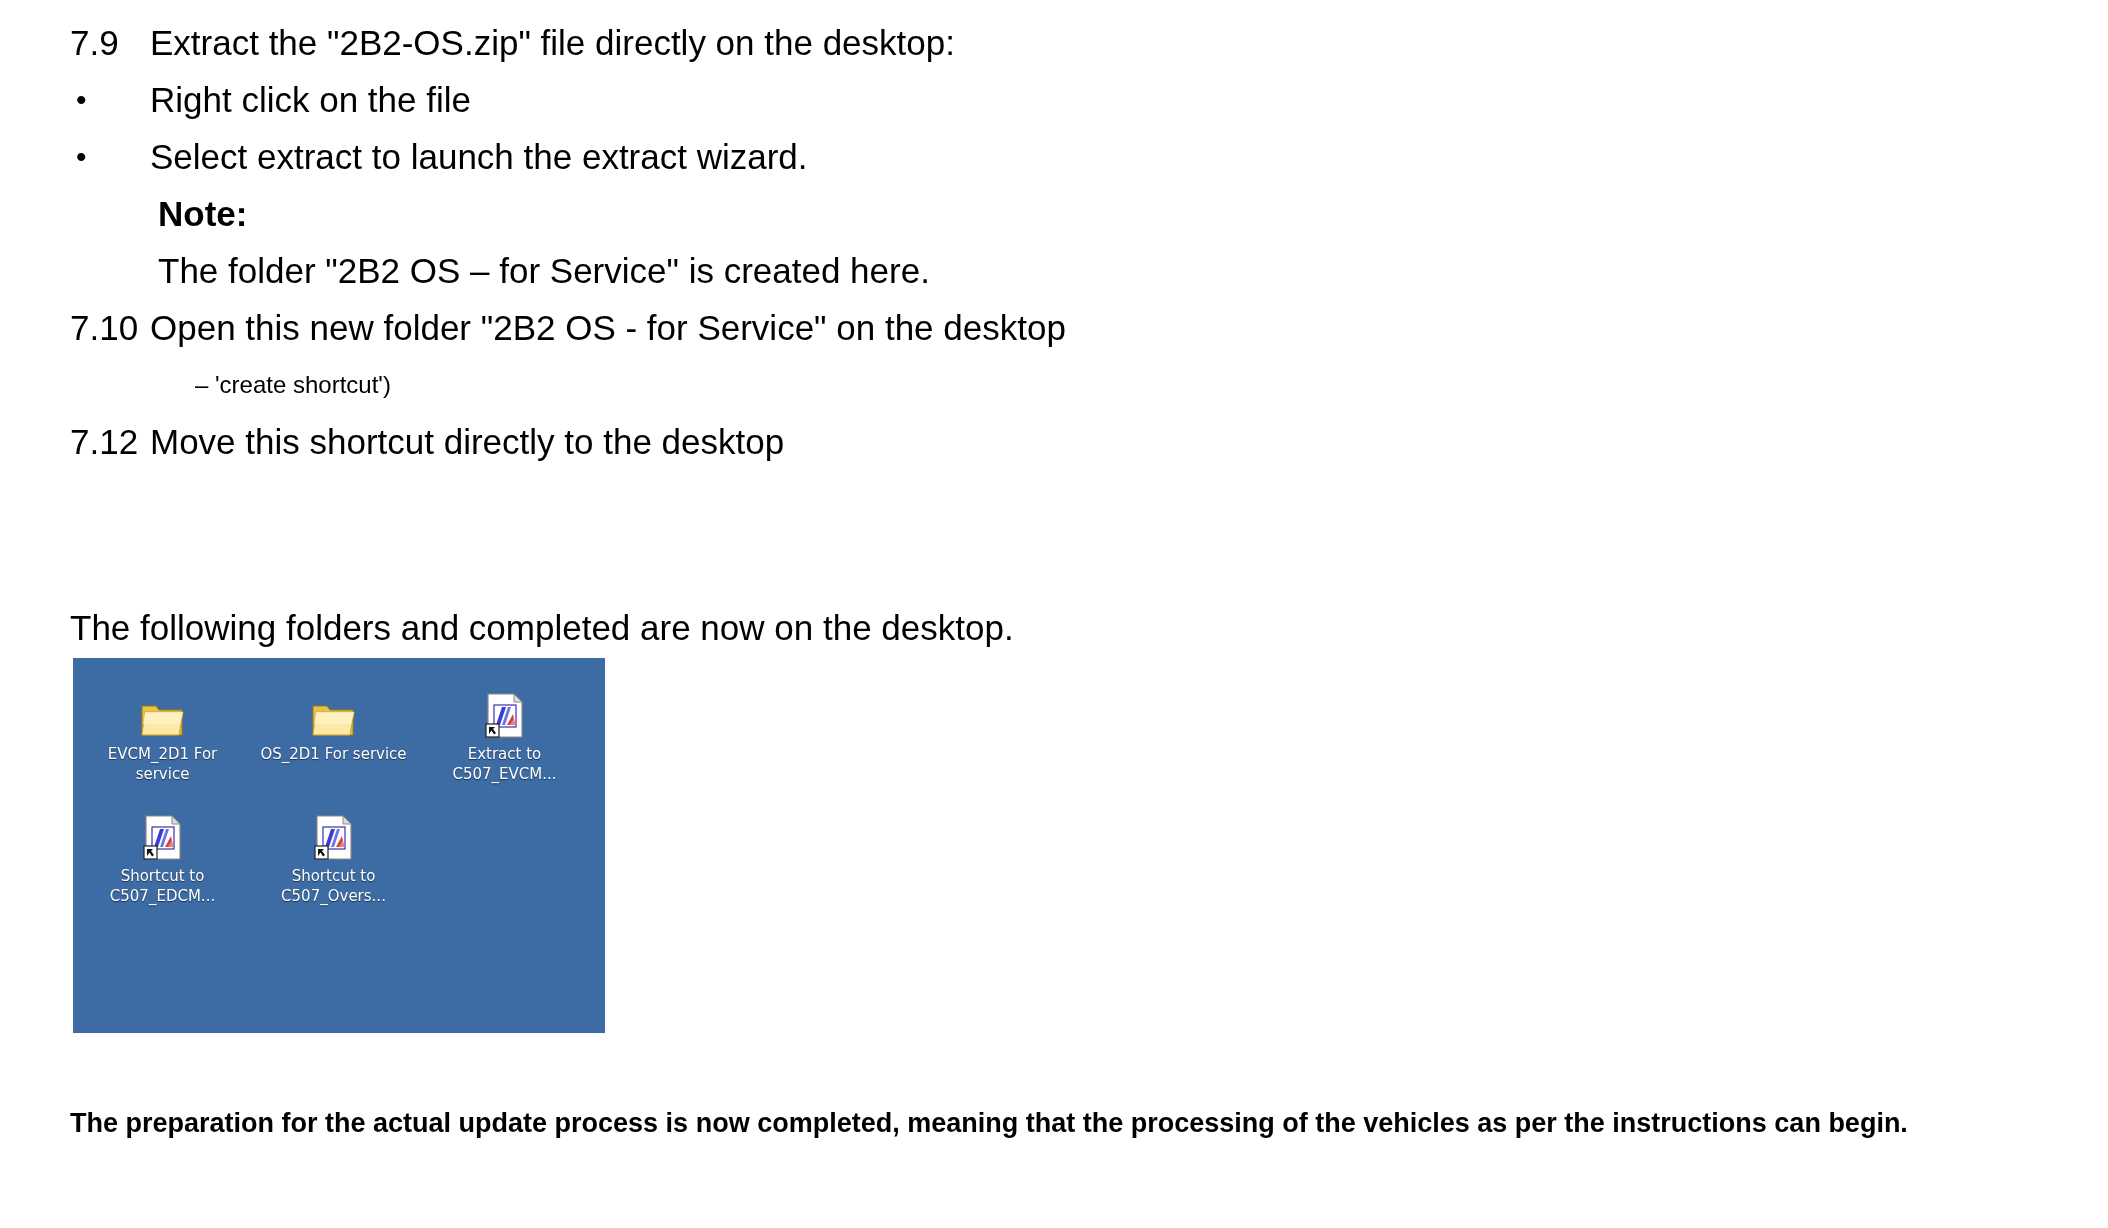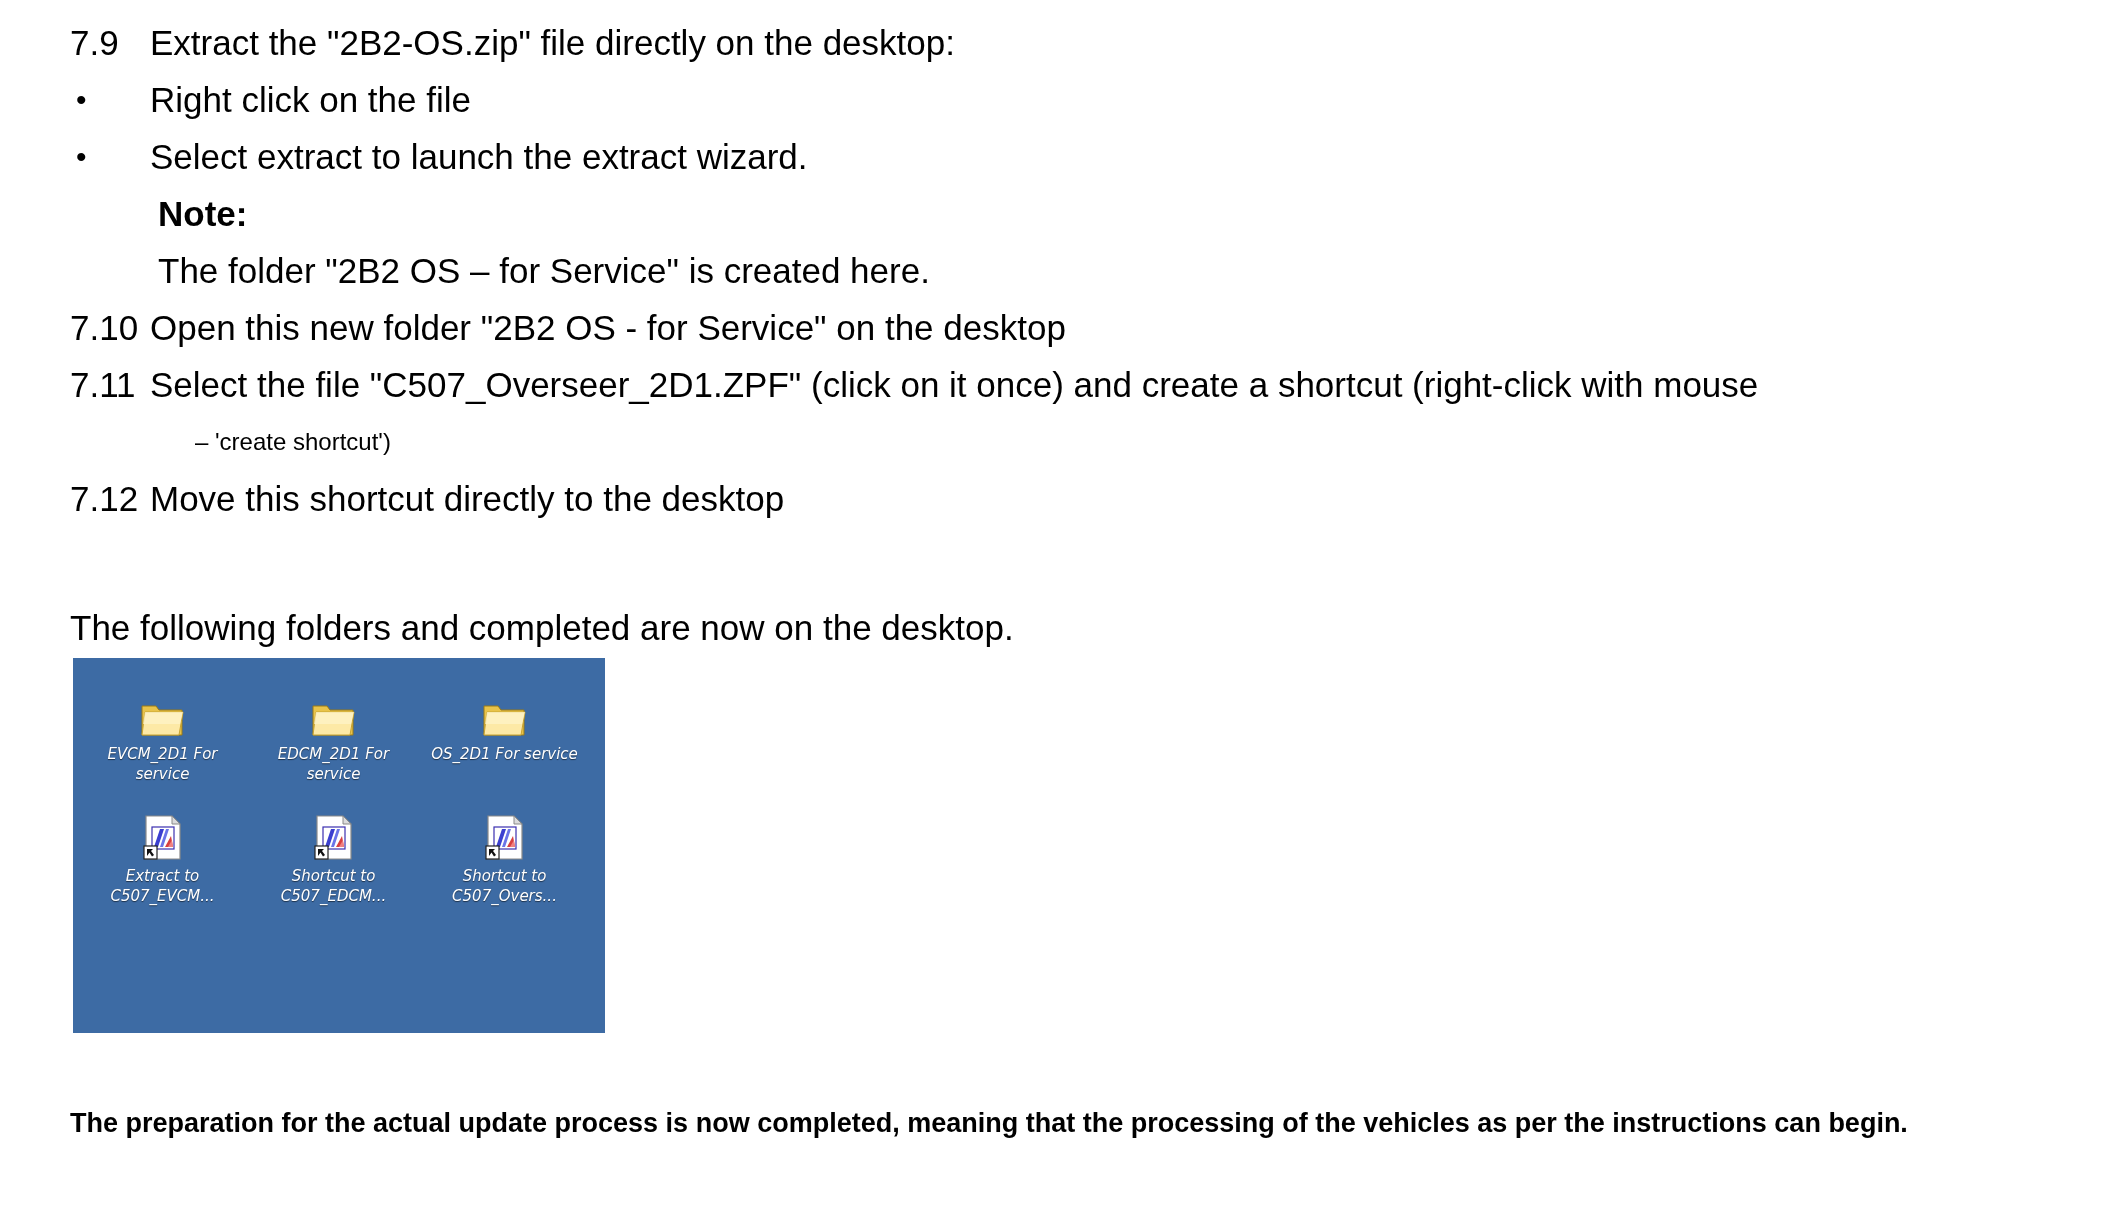--- a/index.html
+++ b/index.html
@@ -106,21 +106,20 @@
     display: flex;
     flex-wrap: wrap;
   }
 
   .icon-cell {
     width: 163px;
     margin-left: 8px;
     padding-top: 14px;
     padding-bottom: 6px;
     text-align: center;
-    font-style: italic;
   }
 
   .icon-art {
     height: 58px;
     display: flex;
     align-items: flex-end;
     justify-content: center;
   }
 
   .icon-label {
@@ -174,24 +173,20 @@
     <div class="sub-row">
       <span class="pad"></span>
       <span class="txt">The folder "2B2 OS – for Service" is created here.</span>
     </div>
 
     <div class="row">
       <span class="num">7.10</span>
       <span class="txt">Open this new folder "2B2 OS - for Service" on the desktop</span>
     </div>
 
-    <div class="row">
-      <span class="num">7.11</span>
-      <span class="txt">Select the file "C507_Overseer_2D1.ZPF" (click on it once) and create a shortcut (right-click with mouse</span>
-    </div>
     <div class="cont-row">
       <span class="pad"></span>
       <span>– 'create shortcut')</span>
     </div>
 
     <div class="row">
       <span class="num">7.12</span>
       <span class="txt">Move this shortcut directly to the desktop</span>
     </div>
 
@@ -207,31 +202,20 @@
           <svg width="48" height="42" viewBox="0 0 48 42">
             <path d="M3 8 L3 37 L43 37 L43 12 L20 12 L17 8 Z" fill="#e8c34a"></path>
             <path d="M3 8 L3 37 L43 37 L43 12 L20 12 L17 8 Z" fill="none" stroke="#9a7a16" stroke-width="1"></path>
             <path d="M6 14 L44 14 L40 37 L3 37 Z" fill="#fde9a6" stroke="#c9a432" stroke-width="1"></path>
             <path d="M6 14 L44 14 L41 26 L4 26 Z" fill="#fdf3c8" opacity="0.75"></path>
           </svg>
         </div>
         <div class="icon-label">EVCM_2D1 For service</div>
       </div>
 
-      <div class="icon-cell">
-        <div class="icon-art">
-          <svg width="48" height="42" viewBox="0 0 48 42">
-            <path d="M3 8 L3 37 L43 37 L43 12 L20 12 L17 8 Z" fill="#e8c34a"></path>
-            <path d="M3 8 L3 37 L43 37 L43 12 L20 12 L17 8 Z" fill="none" stroke="#9a7a16" stroke-width="1"></path>
-            <path d="M6 14 L44 14 L40 37 L3 37 Z" fill="#fde9a6" stroke="#c9a432" stroke-width="1"></path>
-            <path d="M6 14 L44 14 L41 26 L4 26 Z" fill="#fdf3c8" opacity="0.75"></path>
-          </svg>
-        </div>
-        <div class="icon-label">EDCM_2D1 For service</div>
-      </div>
 
       <div class="icon-cell">
         <div class="icon-art">
           <svg width="48" height="42" viewBox="0 0 48 42">
             <path d="M3 8 L3 37 L43 37 L43 12 L20 12 L17 8 Z" fill="#e8c34a"></path>
             <path d="M3 8 L3 37 L43 37 L43 12 L20 12 L17 8 Z" fill="none" stroke="#9a7a16" stroke-width="1"></path>
             <path d="M6 14 L44 14 L40 37 L3 37 Z" fill="#fde9a6" stroke="#c9a432" stroke-width="1"></path>
             <path d="M6 14 L44 14 L41 26 L4 26 Z" fill="#fdf3c8" opacity="0.75"></path>
           </svg>
         </div>

